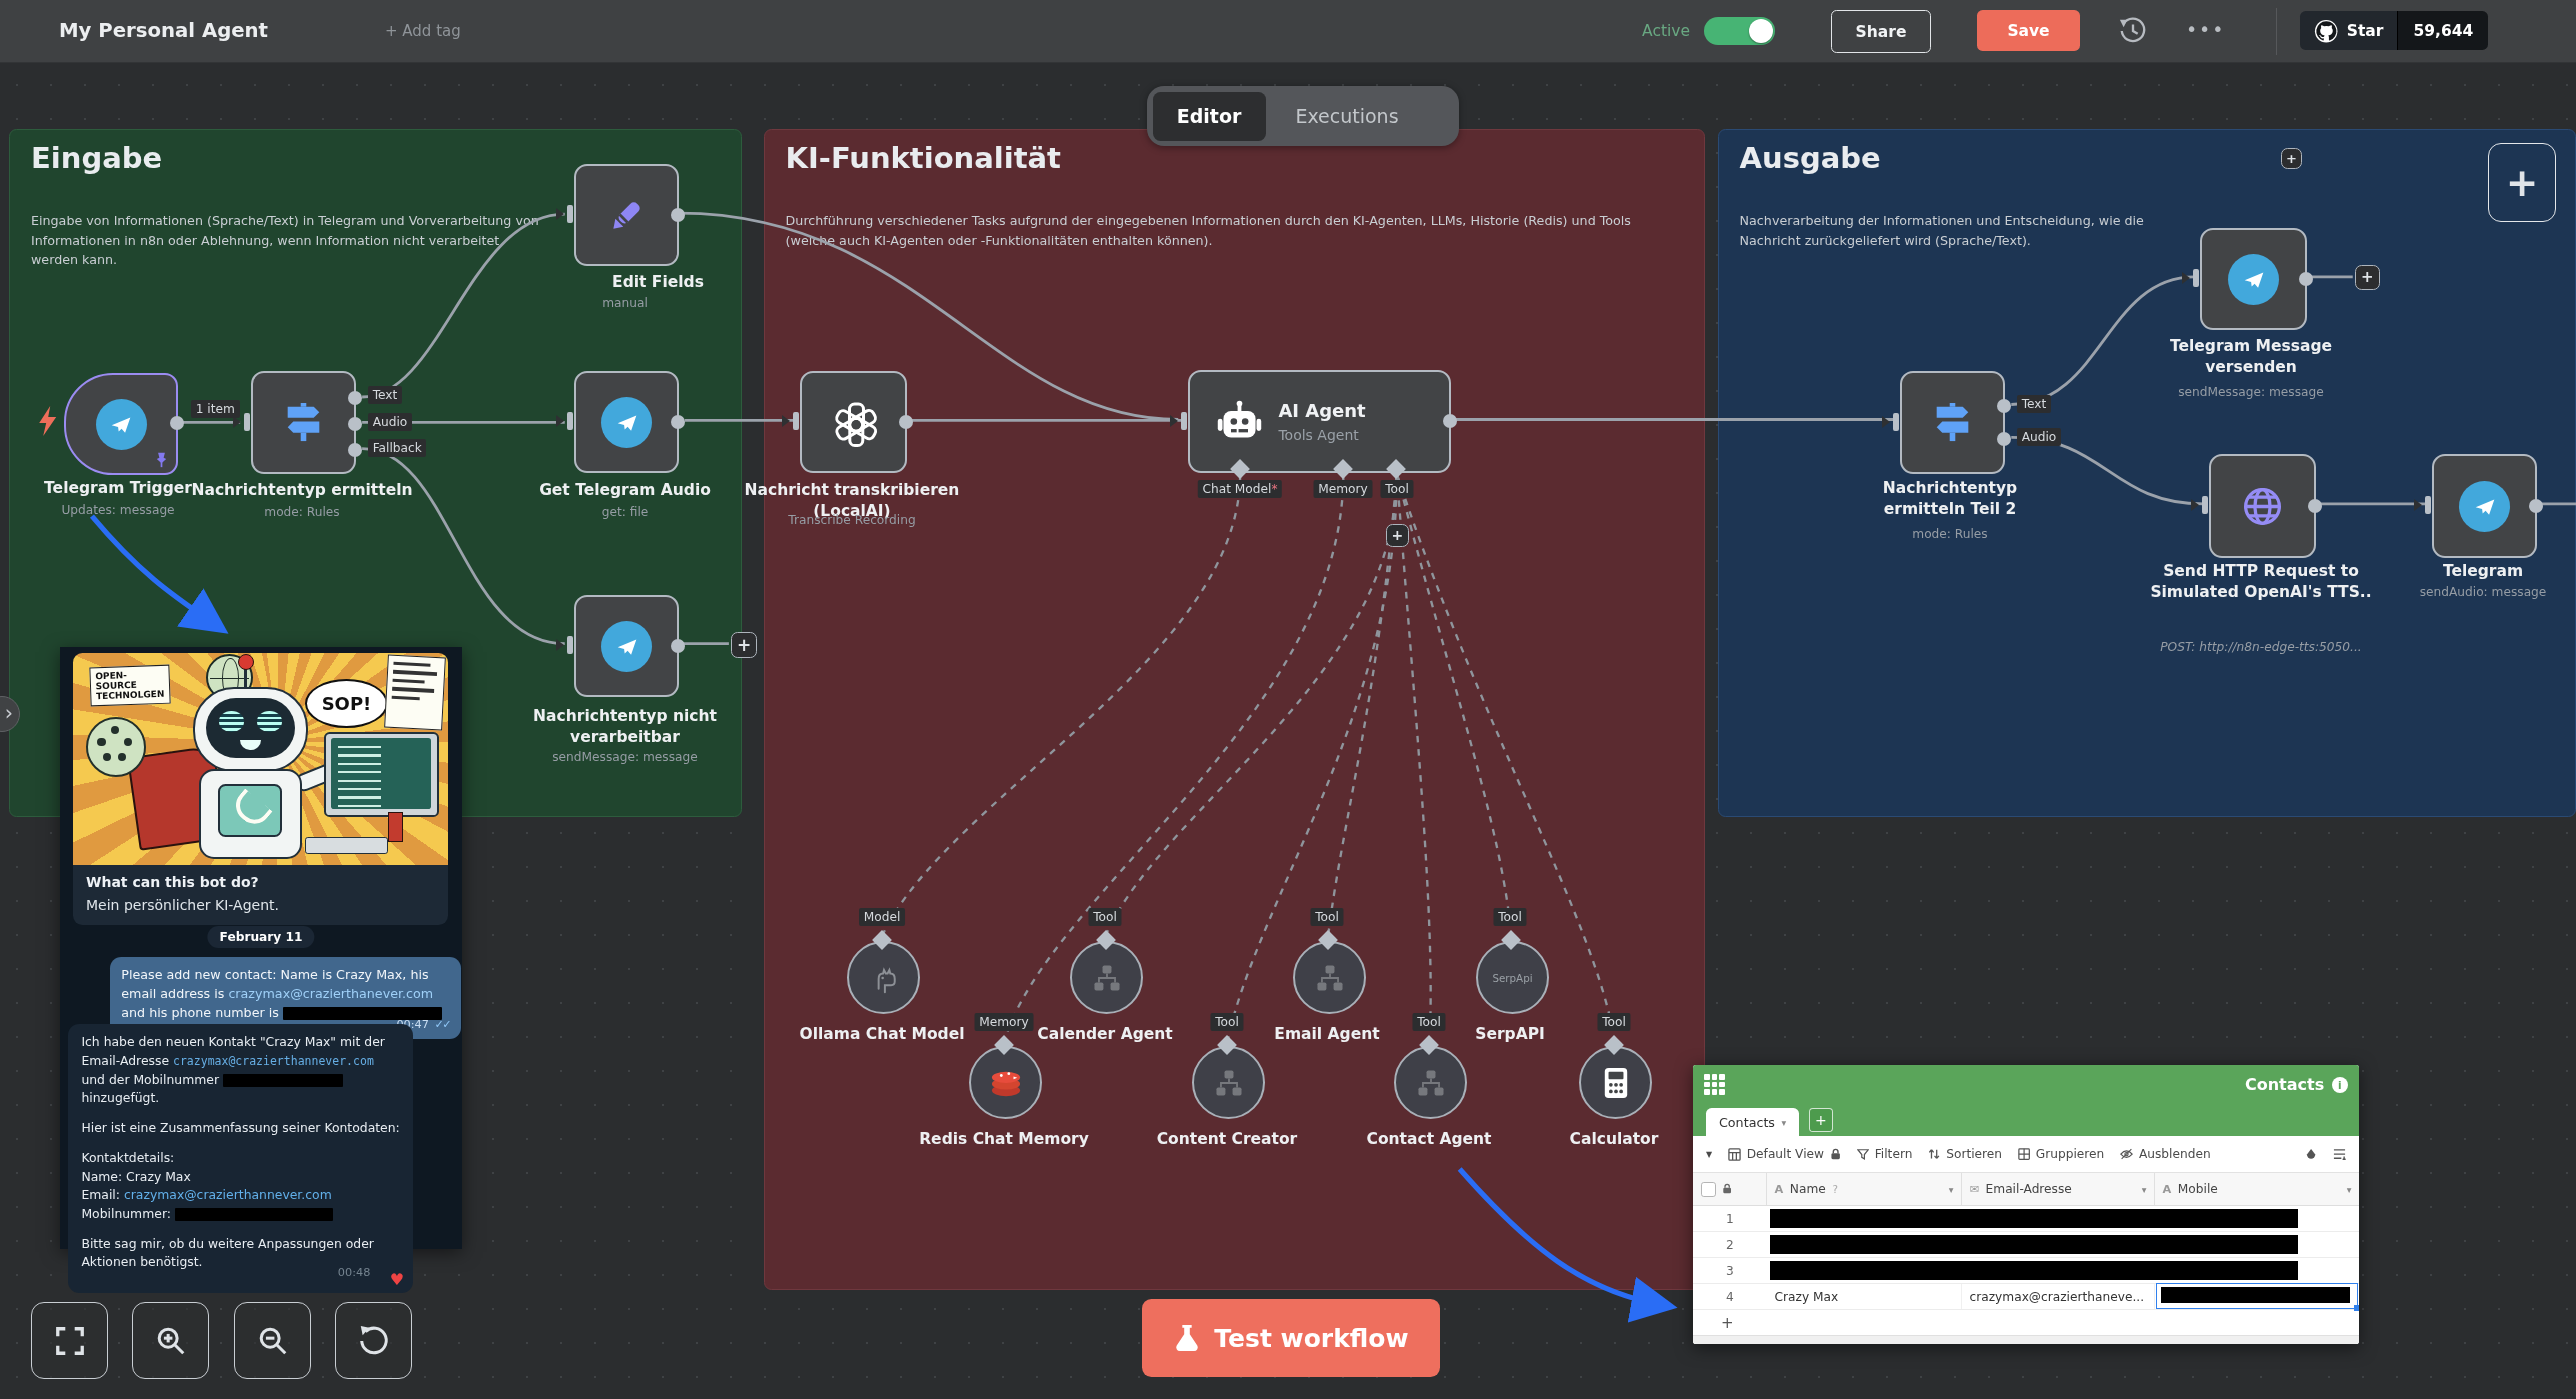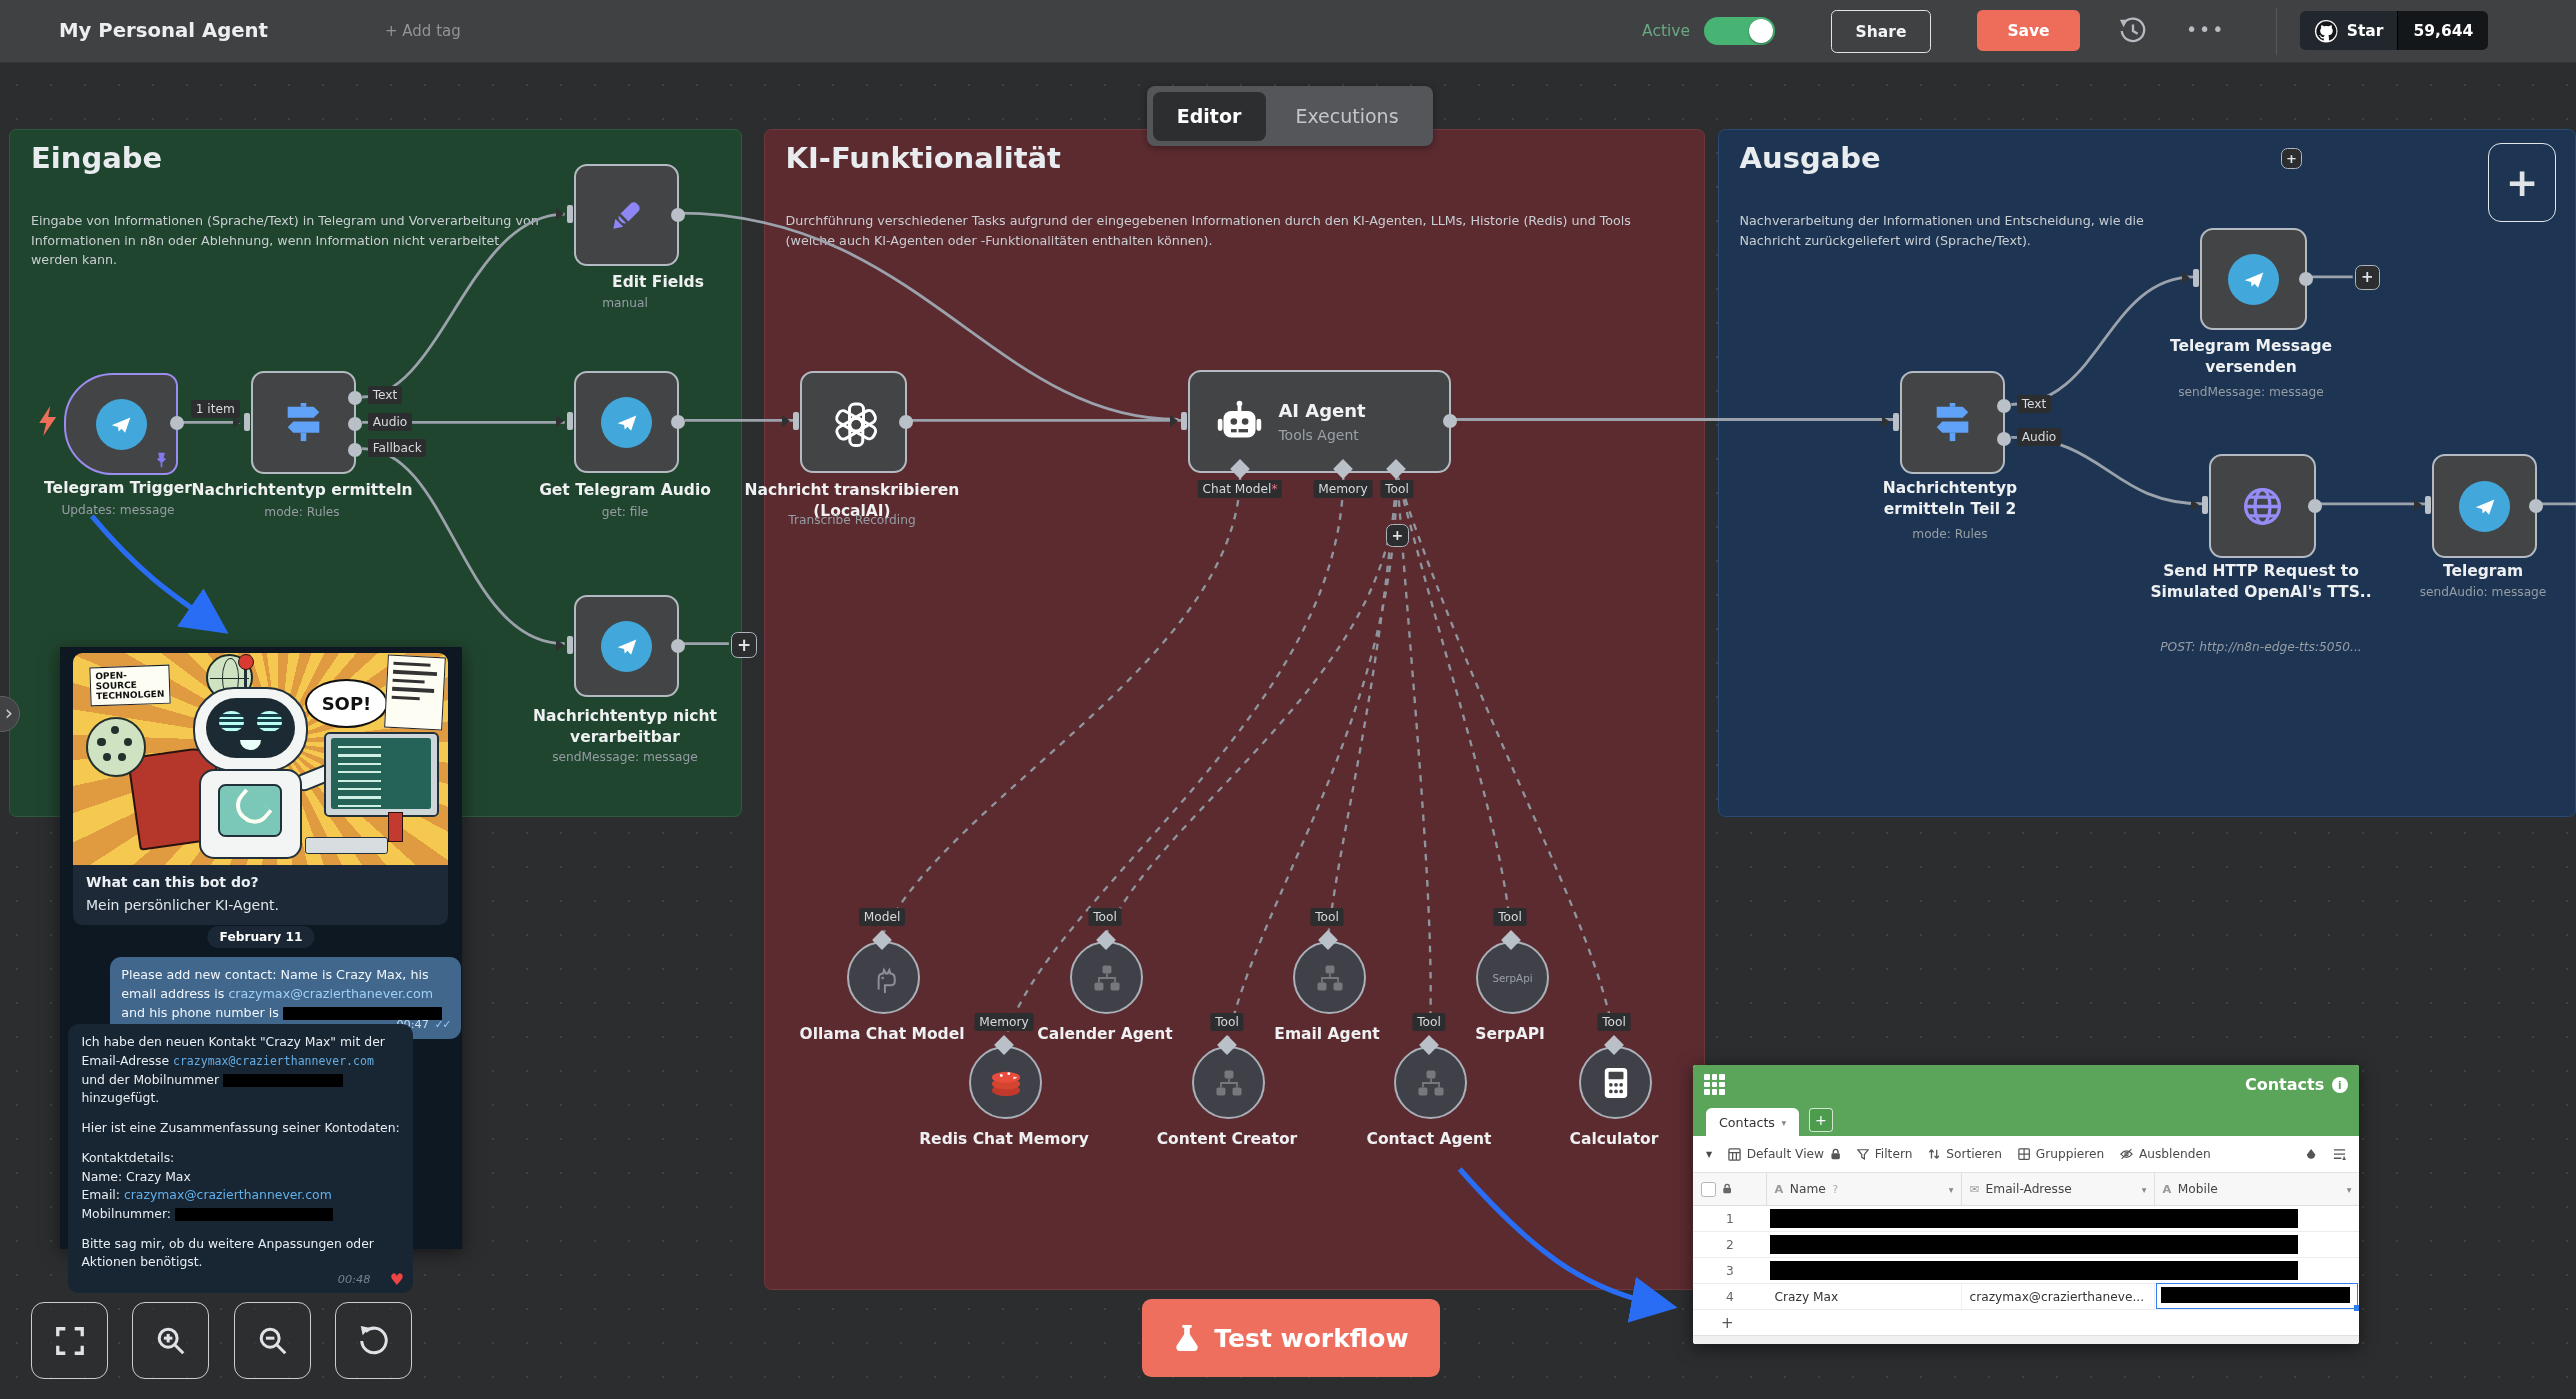--- a/index.html
+++ b/index.html
@@ -19,21 +19,21 @@
   .btn{display:flex;align-items:center;justify-content:center;font-weight:600;border-radius:5.6px;cursor:pointer;}
   #share-btn{position:absolute;left:1831px;top:10.3px;width:98px;height:41px;border:1.4px solid #e2e5e8;color:#f2f4f6;font-size:15.5px;}
   #save-btn{position:absolute;left:1977px;top:10.3px;width:103px;height:41px;background:#ed6c5a;color:#fff;font-size:15.5px;}
   #history-btn{position:absolute;left:2118px;top:16px;width:30px;height:30px;}
   #more-btn{position:absolute;left:2186px;top:0;line-height:58px;font-size:19px;letter-spacing:1.9px;color:#b9bdc2;}
   #topbar-divider{position:absolute;left:2276px;top:7.5px;width:0.9px;height:47px;background:#56585b;}
   #gh-widget{position:absolute;left:2300px;top:11.3px;height:39px;display:flex;z-index:9;}
   #gh-star{display:flex;align-items:center;gap:8.4px;padding:0 14px;background:#22272d;border-radius:5.6px 0 0 5.6px;color:#fff;font-size:15.5px;font-weight:700;}
   #gh-count{display:flex;align-items:center;padding:0 15px;background:#14171a;border-left:0.9px solid #000;border-radius:0 5.6px 5.6px 0;color:#fff;font-size:15.5px;font-weight:700;}
   
-  #tab-pill{position:absolute;left:1147px;top:86px;width:286px;height:60px;background:#54565a;border-radius:8px;z-index:8;box-shadow:0 1.9px 7.5px rgba(0,0,0,.35);}
+  #tab-pill{position:absolute;left:1147px;top:86px;width:286px;height:60px;background:#54565a;border-radius:17px;z-index:8;box-shadow:0 1.9px 7.5px rgba(0,0,0,.35);padding-left:26px;}
   #tab-editor{position:absolute;left:5.6px;top:5.6px;width:113px;height:49px;background:#2d2e30;border-radius:7.5px;color:#fff;font-size:19px;font-weight:600;display:flex;align-items:center;justify-content:center;}
   #tab-exec{position:absolute;left:118px;top:0;width:164px;height:60px;color:#c3c7cb;font-size:19px;display:flex;align-items:center;justify-content:center;}
   
   .section{position:absolute;border-radius:7.5px;z-index:1;}
   #sec-eingabe{left:9.4px;top:129px;width:731px;height:686px;background:#20452e;border:0.9px solid #2d5c3d;}
   #sec-ki{left:764px;top:129px;width:939px;height:1159px;background:#5b2b30;border:0.9px solid #6f383e;}
   #sec-ausgabe{left:1718px;top:129px;width:856px;height:686px;background:#1d3553;border:0.9px solid #2a4a74;}
   .sec-title{position:absolute;left:20.6px;top:11.3px;font-size:29px;font-weight:700;color:#e9ecef;}
   .sec-desc{position:absolute;left:20.6px;top:81px;font-size:12.7px;line-height:1.55;color:#c9ced3;}
   
@@ -74,21 +74,21 @@
   #date-chip{position:absolute;left:50%;transform:translateX(-50%);top:279px;background:#1b2735;color:#fff;font-weight:700;font-size:12.2px;padding:3.8px 12.2px;border-radius:12.2px;}
   #user-bubble{position:absolute;left:50px;top:310px;width:351px;background:#41678d;border-radius:11.3px;padding:7.5px 11.3px 17px;font-size:12.7px;line-height:1.5;color:#f2f6fa;box-sizing:border-box;}
   .ulink{color:#9fd0f8;}
   .redact{display:inline-block;background:#000;height:13px;vertical-align:middle;border-radius:0.9px;}
   #user-meta{position:absolute;right:11.3px;bottom:4.7px;font-size:11.3px;color:#c8ddf2;}
   #user-meta .chk{color:#8fc6f5;margin-left:5.6px;letter-spacing:-1.9px;}
   #bot-bubble{position:absolute;left:8.4px;top:377px;width:345px;background:#182533;border-radius:11.3px;padding:9.4px 13px 20.6px;font-size:12.4px;line-height:1.5;color:#e8edf2;box-sizing:border-box;}
   .bgap{height:11.3px;}
   .code{font-family:"DejaVu Sans Mono","Liberation Mono",monospace;color:#66aee4;font-size:11.5px;}
   .blink{color:#62b0ea;}
-  #bot-time{position:absolute;right:43px;bottom:4px;font-size:11.3px;color:#74838f;font-style:italic;}
+  #bot-time{position:absolute;right:43px;bottom:11px;font-size:11.3px;color:#74838f;}
   #bot-heart{position:absolute;right:9.4px;bottom:0.9px;font-size:16px;color:#ef4444;}
   
   .ill{position:absolute;}
   #ill-oss{left:17px;top:13px;background:#fdfdf4;border:1.4px solid #222;color:#111;font-weight:700;font-size:9px;line-height:1.15;padding:2.8px 4.7px;width:69px;transform:rotate(-2deg);}
   #ill-mol{left:13px;top:64px;width:56px;height:56px;border-radius:50%;background:#cfe3c2;border:2.8px solid #23302b;}
   #ill-mol i{position:absolute;width:8.4px;height:8.4px;border-radius:50%;background:#23302b;}
   #ill-globe{left:133px;top:1.9px;width:43px;height:43px;border-radius:50%;border:2.8px solid #1d2b26;background:#cfe3c2;}
   #ill-globe::before{content:"";position:absolute;left:50%;top:1.9px;bottom:1.9px;width:15px;margin-left:-7.5px;border:1.9px solid #1d2b26;border-radius:50%;}
   #ill-globe::after{content:"";position:absolute;top:50%;left:1.9px;right:1.9px;height:0;border-top:1.9px solid #1d2b26;}
   #ill-sop{right:60px;top:26px;width:79px;height:45px;background:#fff;border:2.8px solid #111;border-radius:50%;color:#111;font-weight:700;font-size:18px;display:flex;align-items:center;justify-content:center;}

